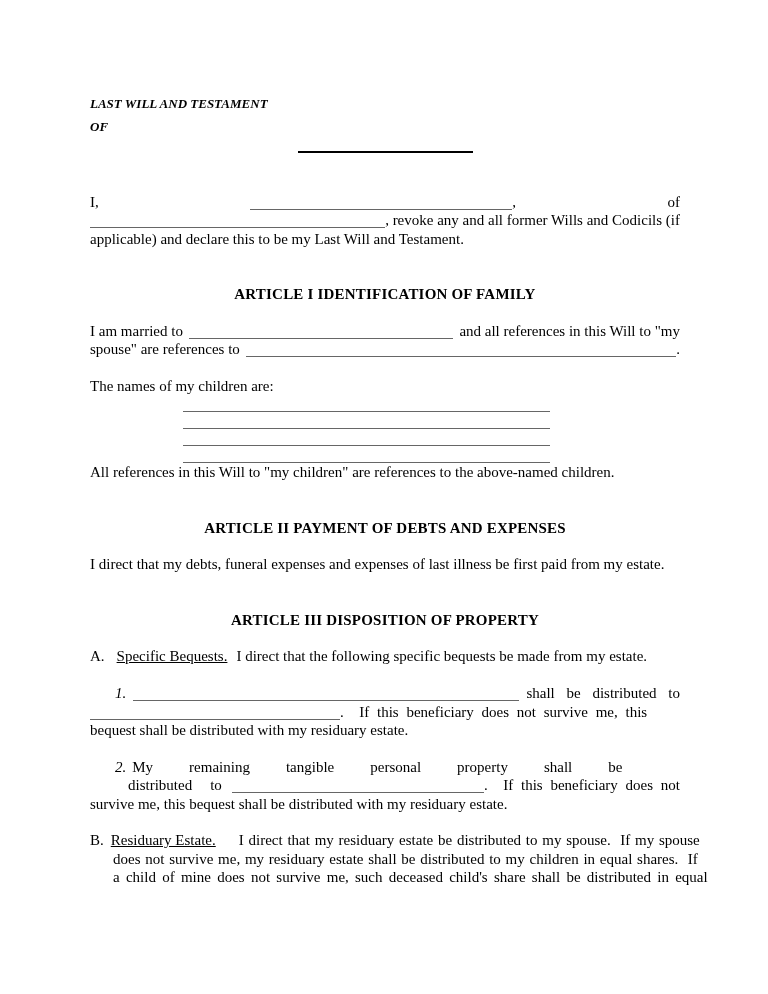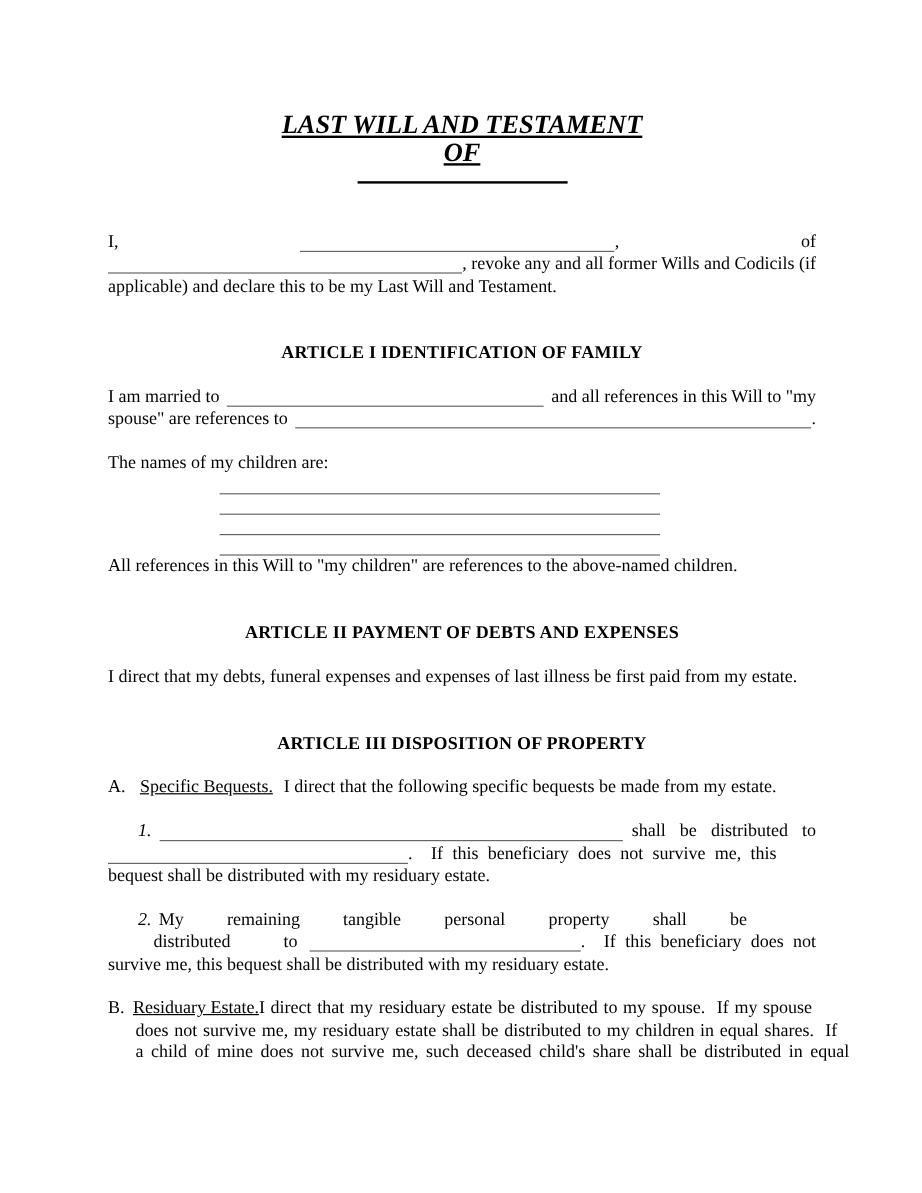--- a/index.html
+++ b/index.html
@@ -2,22 +2,22 @@
 <html><head>
 <meta charset="utf-8">
 <style>
   html,body{margin:0;padding:0;background:#ffffff;}
   .page{width:768px;height:994px;background:#ffffff;overflow:hidden;position:relative;}
   .doc{box-sizing:border-box;width:100%;height:100%;padding:92px 88px 0 90px;
        font-family:"Liberation Serif","DejaVu Serif",serif;font-size:15px;
        line-height:18.45px;color:#000;}
   .line{display:flex;white-space:pre;align-items:flex-start;}
   .jbetween{justify-content:space-between;}
-  .title{display:block;text-align:center;font-size:22px;line-height:23px;
-         font-weight:bold;font-style:italic;text-decoration:underline;}
+  .title{display:block;text-align:left;font-size:13px;line-height:23px;
+         font-weight:bold;font-style:italic;}
   .title-rule{width:175px;margin:13px auto 40px auto;border-bottom:2px solid #000;height:0;}
   .heading{font-weight:bold;letter-spacing:0.2px;}
   .blank{border-bottom:1px solid #666;height:16px;flex:0 0 auto;}
   .grow{flex:1 1 auto;}
   .u{text-decoration:underline;}
   .it{font-style:italic;}
   .mb1{margin-bottom:18px;justify-content:center;}
   .mb2{margin-bottom:37px;}
   .indent-item{padding-left:25px;}
   .indent-cont{padding-left:23px;}
@@ -128,34 +128,34 @@
           <span>remaining</span>
           <span>tangible</span>
           <span>personal</span>
           <span>property</span>
           <span>shall</span>
           <span>be</span>
         </span>
       </div>
       <div class="line" style="padding-left:38px">
         <span>distributed</span>
-        <span style="margin-left:44px">to</span>
+        <span style="margin-left:18px">to</span>
         <span class="blank grow" style="margin-left:10px"></span>
         <span style="word-spacing:4px">.  If this beneficiary does not</span>
       </div>
       <div class="line">
         <span>survive me, this bequest shall be distributed with my residuary estate.</span>
       </div>
     </div>
 
     <div>
       <div class="line">
         <span>B.</span>
         <span class="u" style="margin-left:7px">Residuary Estate.</span>
-        <span style="margin-left:0;word-spacing:1px">I direct that my residuary estate be distributed to my spouse.  If my spouse</span>
+        <span style="margin-left:23px;word-spacing:1px">I direct that my residuary estate be distributed to my spouse.  If my spouse</span>
       </div>
       <div class="line indent-cont">
         <span style="word-spacing:1px">does not survive me, my residuary estate shall be distributed to my children in equal shares.  If</span>
       </div>
       <div class="line indent-cont">
         <span style="word-spacing:2.5px">a child of mine does not survive me, such deceased child's share shall be distributed in equal</span>
       </div>
     </div>
 
   </div>

